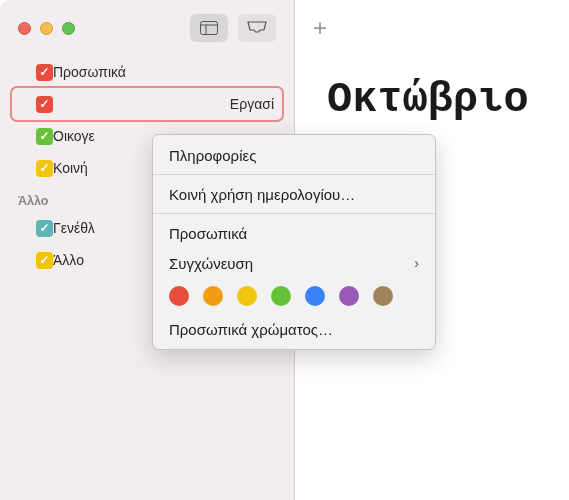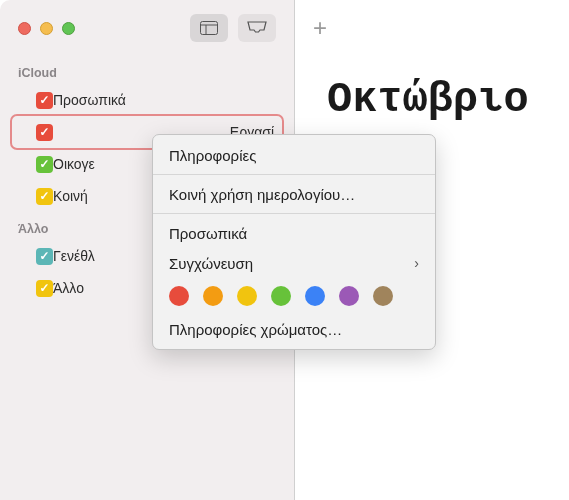--- a/index.html
+++ b/index.html
@@ -172,21 +172,20 @@
       <button class="tb-button">
         <span>
           <svg width="20" height="14" viewBox="0 0 20 14">
               <path d="M1 1h18l-2 8h-4l-1.5 2h-3L7 9H3L1 1z" fill="none" stroke="#555" stroke-width="1.2"></path>
             </svg>
         </span>
       </button>
     </div>
 
     <div id="sidebar-content">
-        <div class="group-header">iCloud</div>
         <div class="cal-list">
           <div class="cal-item">
             <div class="checkbox cb-red check"></div>
             <span>Προσωπικά</span>
           </div>
           <div class="cal-item selected">
             <div class="checkbox cb-red check"></div>
             <span>Εργασί</span>
           </div>
           <div class="cal-item">
@@ -241,15 +240,15 @@
     <div class="color-row">
       <div class="color-dot cd-red"></div>
       <div class="color-dot cd-orange"></div>
       <div class="color-dot cd-yellow"></div>
       <div class="color-dot cd-green"></div>
       <div class="color-dot cd-blue"></div>
       <div class="color-dot cd-purple"></div>
       <div class="color-dot cd-brown"></div>
     </div>
     <div class="menu-item">
-      <span>Πληροφορίες χρώματος…</span>
+      <span>Προσωπικά χρώματος…</span>
     </div>
   </div>
 
 </body></html>

